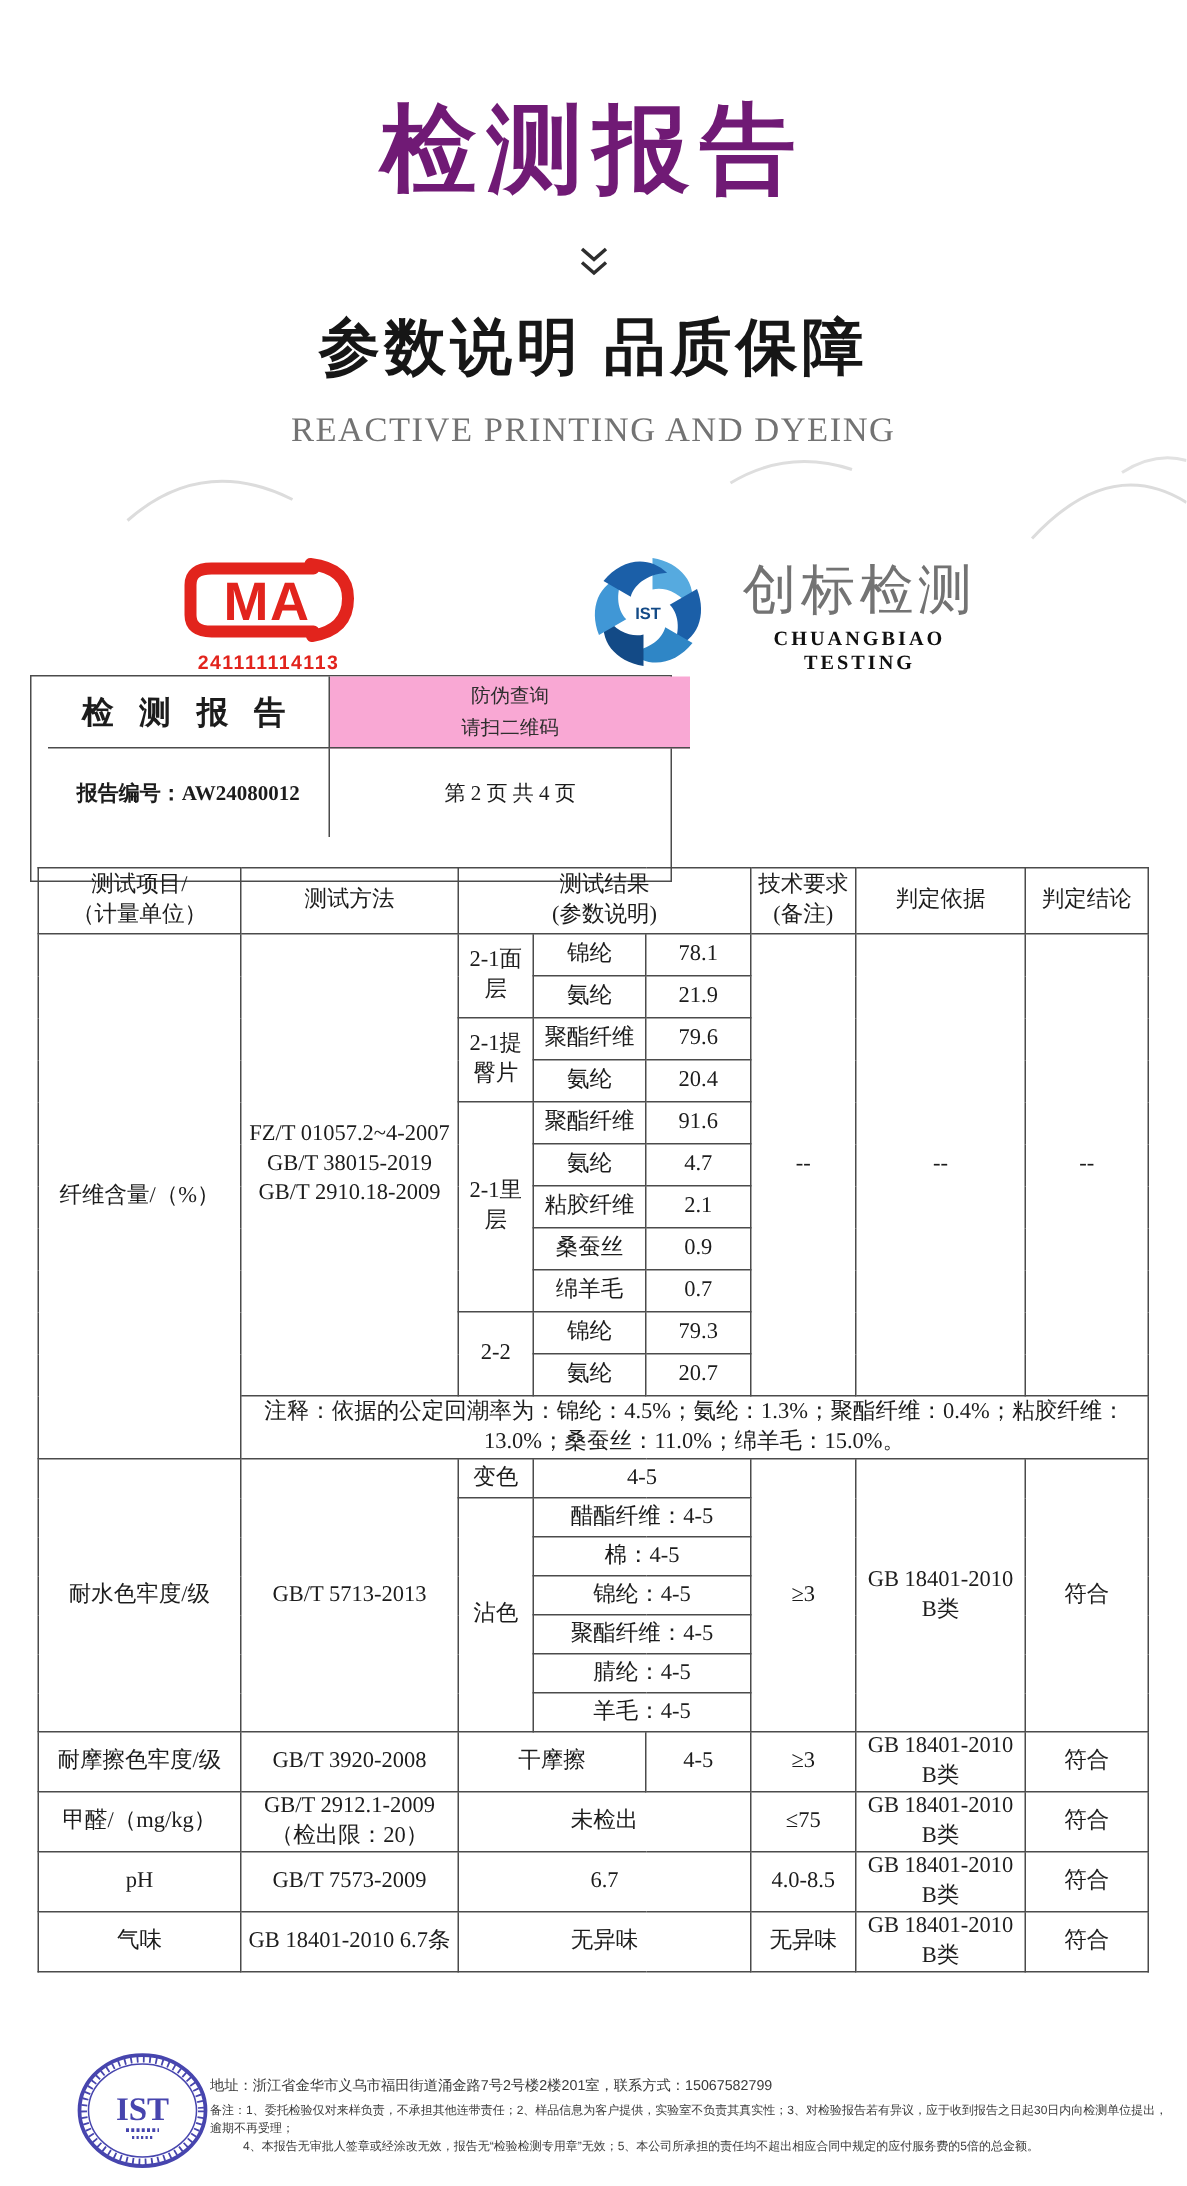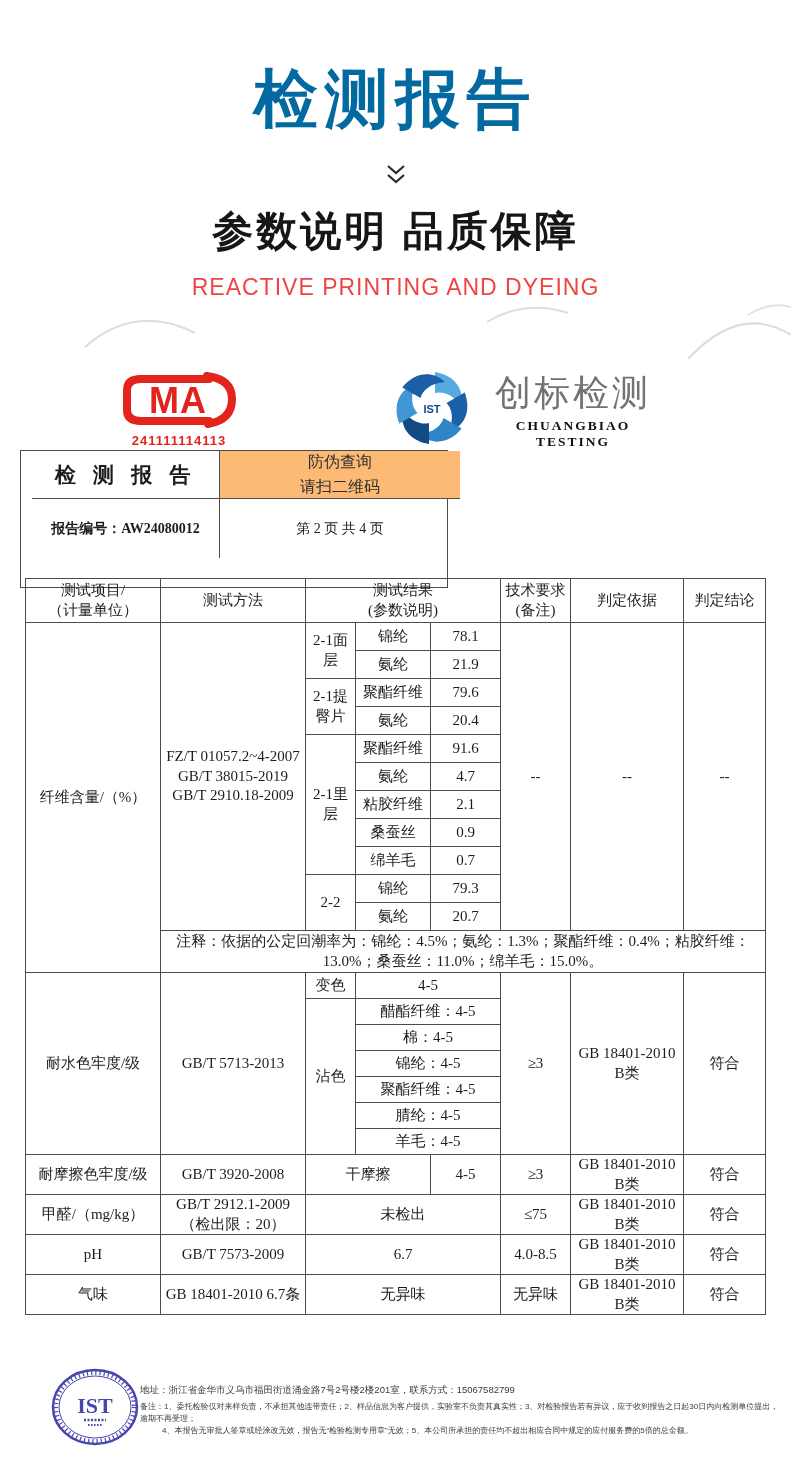--- a/index.html
+++ b/index.html
@@ -4,53 +4,53 @@
 <style>
   html,body{margin:0;padding:0;}
   body{
     width:791px;height:1457px;position:relative;background:#ffffff;
     font-family:"Liberation Serif","DejaVu Serif",serif;color:#1c1c1c;overflow:hidden;
   }
   
   .main-title{
     position:absolute;top:56px;left:0;right:0;margin:0;text-align:center;
     font-family:"Liberation Sans","DejaVu Sans",sans-serif;
-    font-size:64px;font-weight:900;letter-spacing:7px;color:#0369a1;
+    font-size:64px;font-weight:900;letter-spacing:7px;color:#701a75;
   }
   .chevron{position:absolute;top:163px;left:0;right:0;text-align:center;line-height:0;}
   .sub-title{
     position:absolute;top:204px;left:0;right:0;text-align:center;
     font-family:"Liberation Sans","DejaVu Sans",sans-serif;
     font-size:41px;font-weight:800;letter-spacing:3px;color:#161616;
   }
   .sub-en{
     position:absolute;top:274px;left:0;right:0;text-align:center;
-    font-family:Liberation Sans, sans-serif;
-    font-size:23px;font-weight:400;letter-spacing:1px;color:#ef4444;
+    font-family:Liberation Serif, serif;
+    font-size:23px;font-weight:400;letter-spacing:1px;color:#737373;
   }
   .curves{position:absolute;top:295px;left:0;}
   
   .cma-wrap{position:absolute;top:372px;left:116px;width:126px;text-align:center;}
   .cma-num{
     font-family:"Liberation Sans","DejaVu Sans",sans-serif;
     color:#e2241d;font-size:13px;font-weight:bold;letter-spacing:1px;margin-top:1px;
   }
   .ist-wrap{position:absolute;top:368px;left:392px;}
   .brand{position:absolute;top:374px;left:478px;width:190px;text-align:center;}
   .brand-cn{font-size:36px;font-weight:400;letter-spacing:3px;color:#737373;line-height:1.1;}
   .brand-en{font-size:13.5px;font-weight:700;letter-spacing:2px;color:#101010;margin-top:4px;}
   
   .head-box{
     position:absolute;left:20px;top:450px;width:428px;height:138px;
     display:grid;grid-template-columns:188px 240px;grid-template-rows:48px 59px;
     border:1px solid #4b4b4b;box-sizing:border-box;padding-left:11px;
   }
   .hb{display:flex;flex-direction:column;align-items:center;justify-content:center;box-sizing:border-box;}
   .hb-title{font-size:21px;font-weight:bold;letter-spacing:6px;border-right:1px solid #4b4b4b;border-bottom:1px solid #4b4b4b;}
-  .hb-anti{font-size:16px;color:#2e2e2e;line-height:1.55;background:#fdba74;border-bottom:1px solid #4b4b4b;}
+  .hb-anti{font-size:13px;color:#2e2e2e;line-height:1.55;background:#f9a8d4;border-bottom:1px solid #4b4b4b;}
   .hb-no{font-size:14px;font-weight:bold;border-right:1px solid #4b4b4b;}
   .hb-page{font-size:14px;}
   
   table.main{
     position:absolute;left:25px;top:578px;width:740px;
     border-collapse:collapse;table-layout:fixed;
   }
   table.main td,table.main th{
     border:1px solid #4b4b4b;text-align:center;vertical-align:middle;
     font-size:15px;font-weight:normal;line-height:1.3;padding:0 2px;

